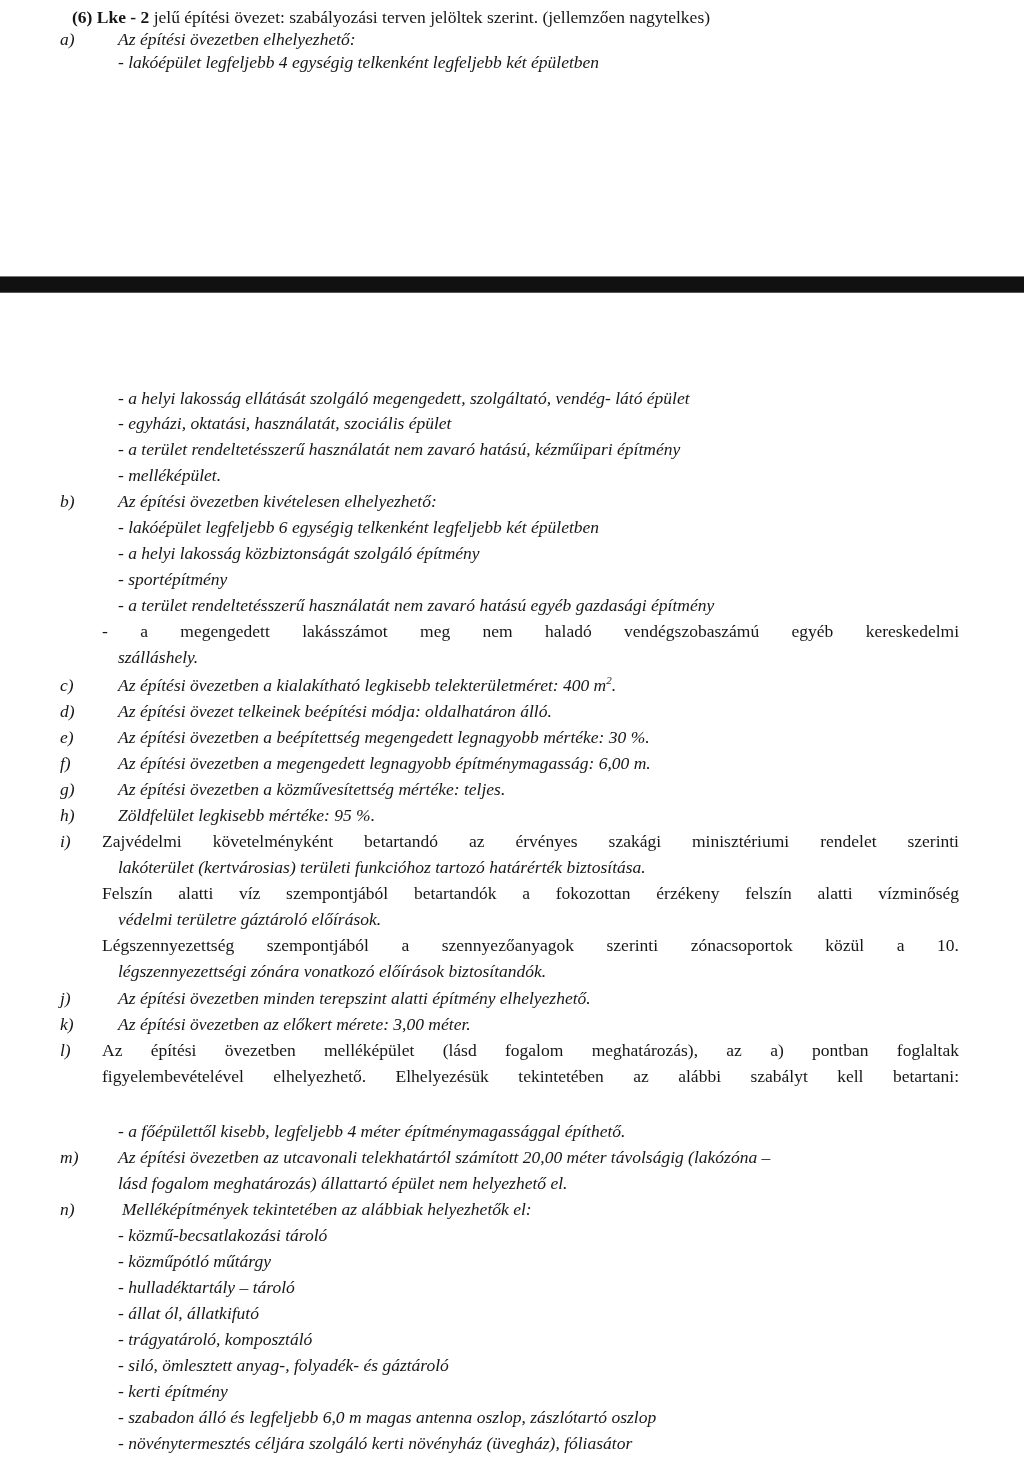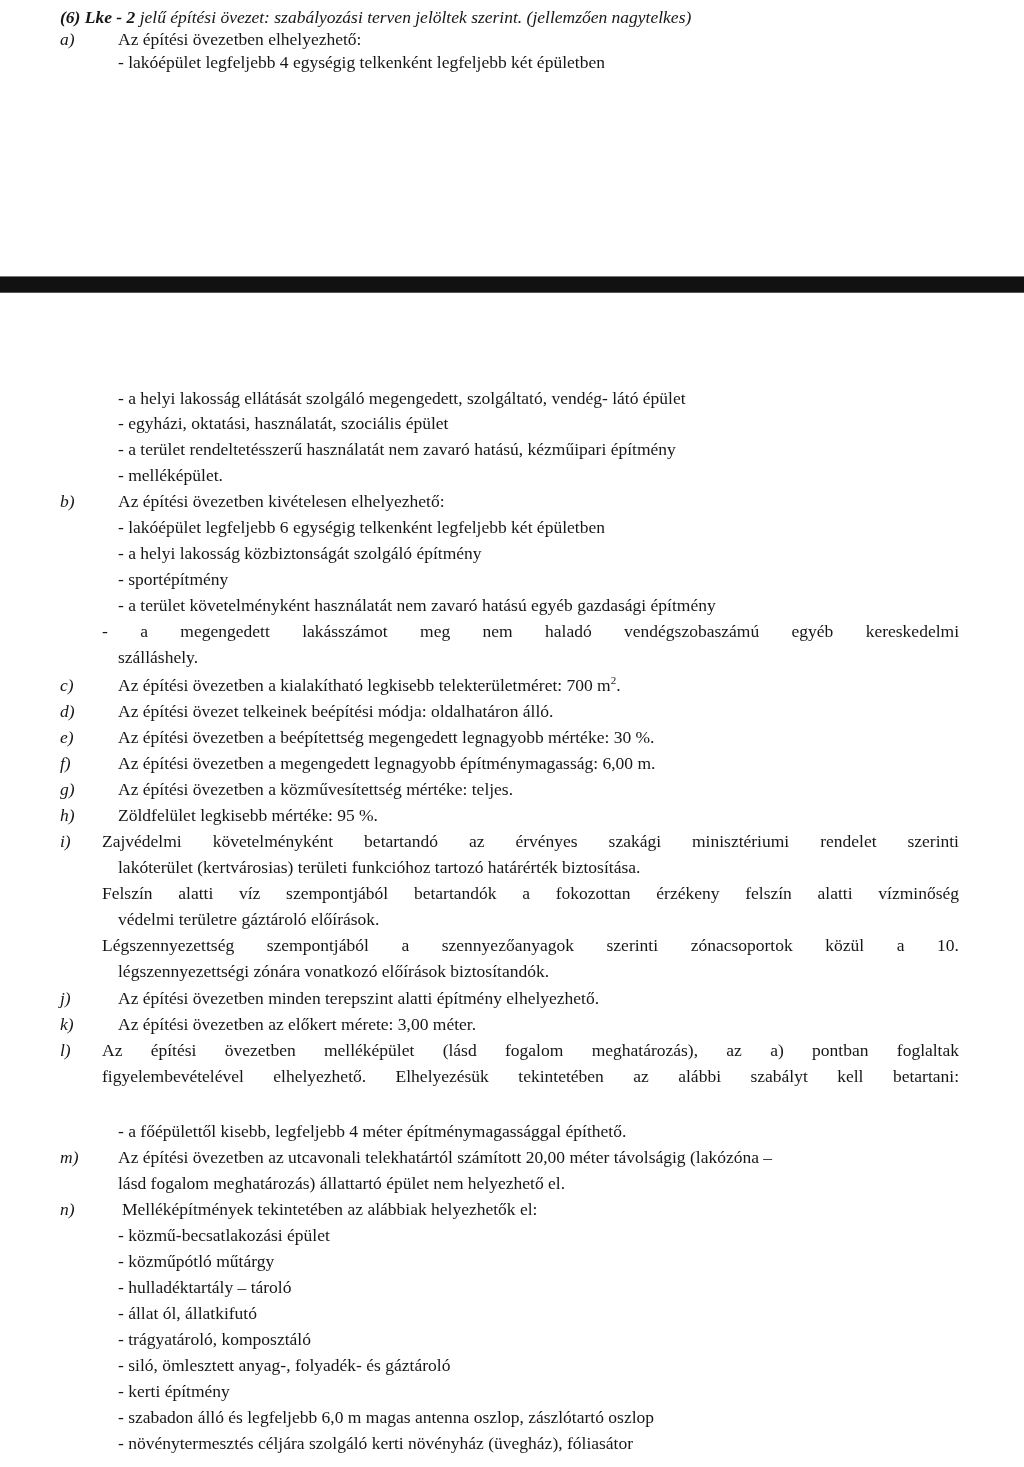--- a/index.html
+++ b/index.html
@@ -4,24 +4,24 @@
 <style>
   html, body { margin: 0; padding: 0; background: #ffffff; }
   body {
     width: 1024px; height: 1467px; position: relative; overflow: hidden;
     font-family: "Liberation Serif", "DejaVu Serif", serif;
     color: #161616;
     font-size: 17.5px;
   }
   .line { position: absolute; left: 0; white-space: nowrap; line-height: 22px; }
   .lbl { position: absolute; left: 60px; font-style: italic; }
-  .txt { position: absolute; left: 118px; }
+  .txt { position: absolute; left: 118px; font-style: italic; }
   .just { position: absolute; left: 102px; width: 857px; text-align: justify; text-align-last: justify; white-space: normal; }
   .bold { font-weight: bold; }
-  .heading { position: absolute; left: 60px; top: 6px; line-height: 22px; white-space: nowrap; font-style: italic; }
+  .heading { position: absolute; left: 72px; top: 6px; line-height: 22px; white-space: nowrap; }
   .black-bar {
     position: absolute; left: 0; top: 276px; width: 1024px; height: 15px;
     background: #111111; border-top: 1px solid #777; border-bottom: 1px solid #555;
   }
   sup { font-size: 11px; line-height: 0; }
 </style>
 </head>
 <body>
 
 <div>
@@ -61,32 +61,32 @@
   <div class="line" style="top:516px">
     <span class="txt">- lakóépület legfeljebb 6 egységig telkenként legfeljebb két épületben</span>
   </div>
   <div class="line" style="top:542px">
     <span class="txt">- a helyi lakosság közbiztonságát szolgáló építmény</span>
   </div>
   <div class="line" style="top:568px">
     <span class="txt">- sportépítmény</span>
   </div>
   <div class="line" style="top:594px">
-    <span class="txt">- a terület követelményként használatát nem zavaró hatású egyéb gazdasági építmény</span>
+    <span class="txt">- a terület rendeltetésszerű használatát nem zavaró hatású egyéb gazdasági építmény</span>
   </div>
   <div class="line" style="top:620px">
     <span class="just">- a megengedett lakásszámot meg nem haladó vendégszobaszámú egyéb kereskedelmi</span>
   </div>
   <div class="line" style="top:646px">
     <span class="txt">szálláshely.</span>
   </div>
 
   <div class="line" style="top:674px">
     <span class="lbl">c)</span>
-    <span class="txt"><span>Az építési övezetben a kialakítható legkisebb telekterületméret: 700 m</span><sup>2</sup><span>.</span></span>
+    <span class="txt"><span>Az építési övezetben a kialakítható legkisebb telekterületméret: 400 m</span><sup>2</sup><span>.</span></span>
   </div>
 
   <div class="line" style="top:700px">
     <span class="lbl">d)</span>
     <span class="txt">Az építési övezet telkeinek beépítési módja: oldalhatáron álló.</span>
   </div>
 
   <div class="line" style="top:726px">
     <span class="lbl">e)</span>
     <span class="txt">Az építési övezetben a beépítettség megengedett legnagyobb mértéke: 30 %.</span>
@@ -154,21 +154,21 @@
   </div>
   <div class="line" style="top:1172px">
     <span class="txt">lásd fogalom meghatározás) állattartó épület nem helyezhető el.</span>
   </div>
 
   <div class="line" style="top:1198px">
     <span class="lbl">n)</span>
     <span class="txt" style="left:122px">Melléképítmények tekintetében az alábbiak helyezhetők el:</span>
   </div>
   <div class="line" style="top:1224px">
-    <span class="txt">- közmű-becsatlakozási épület</span>
+    <span class="txt">- közmű-becsatlakozási tároló</span>
   </div>
   <div class="line" style="top:1250px">
     <span class="txt">- közműpótló műtárgy</span>
   </div>
   <div class="line" style="top:1276px">
     <span class="txt">- hulladéktartály – tároló</span>
   </div>
   <div class="line" style="top:1302px">
     <span class="txt">- állat ól, állatkifutó</span>
   </div>

